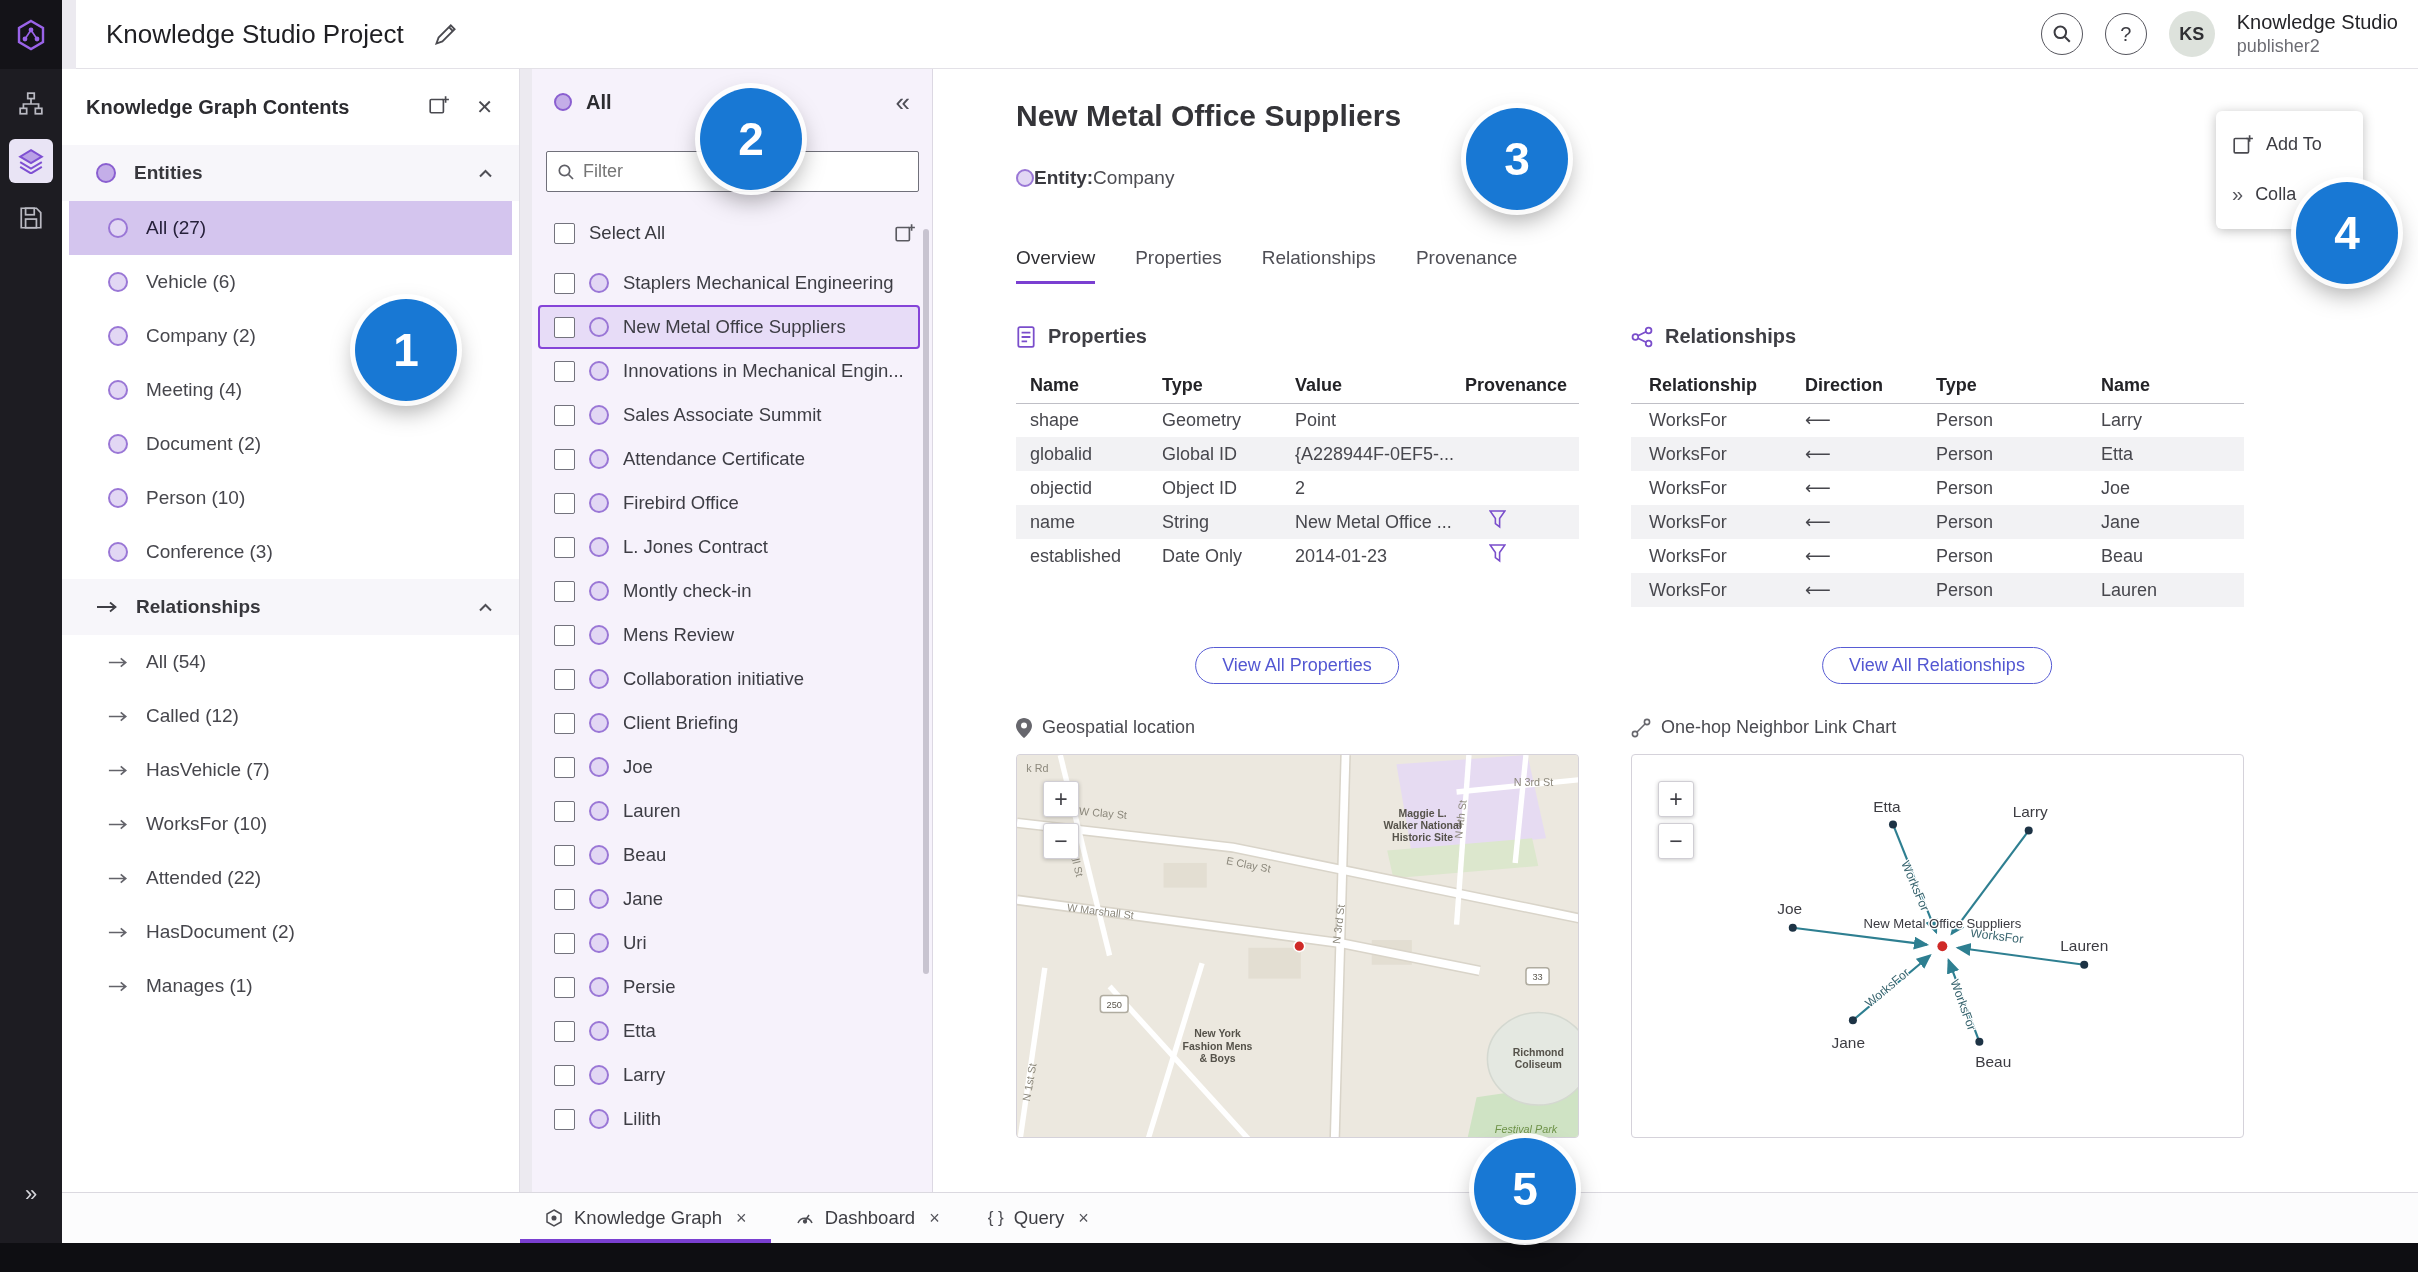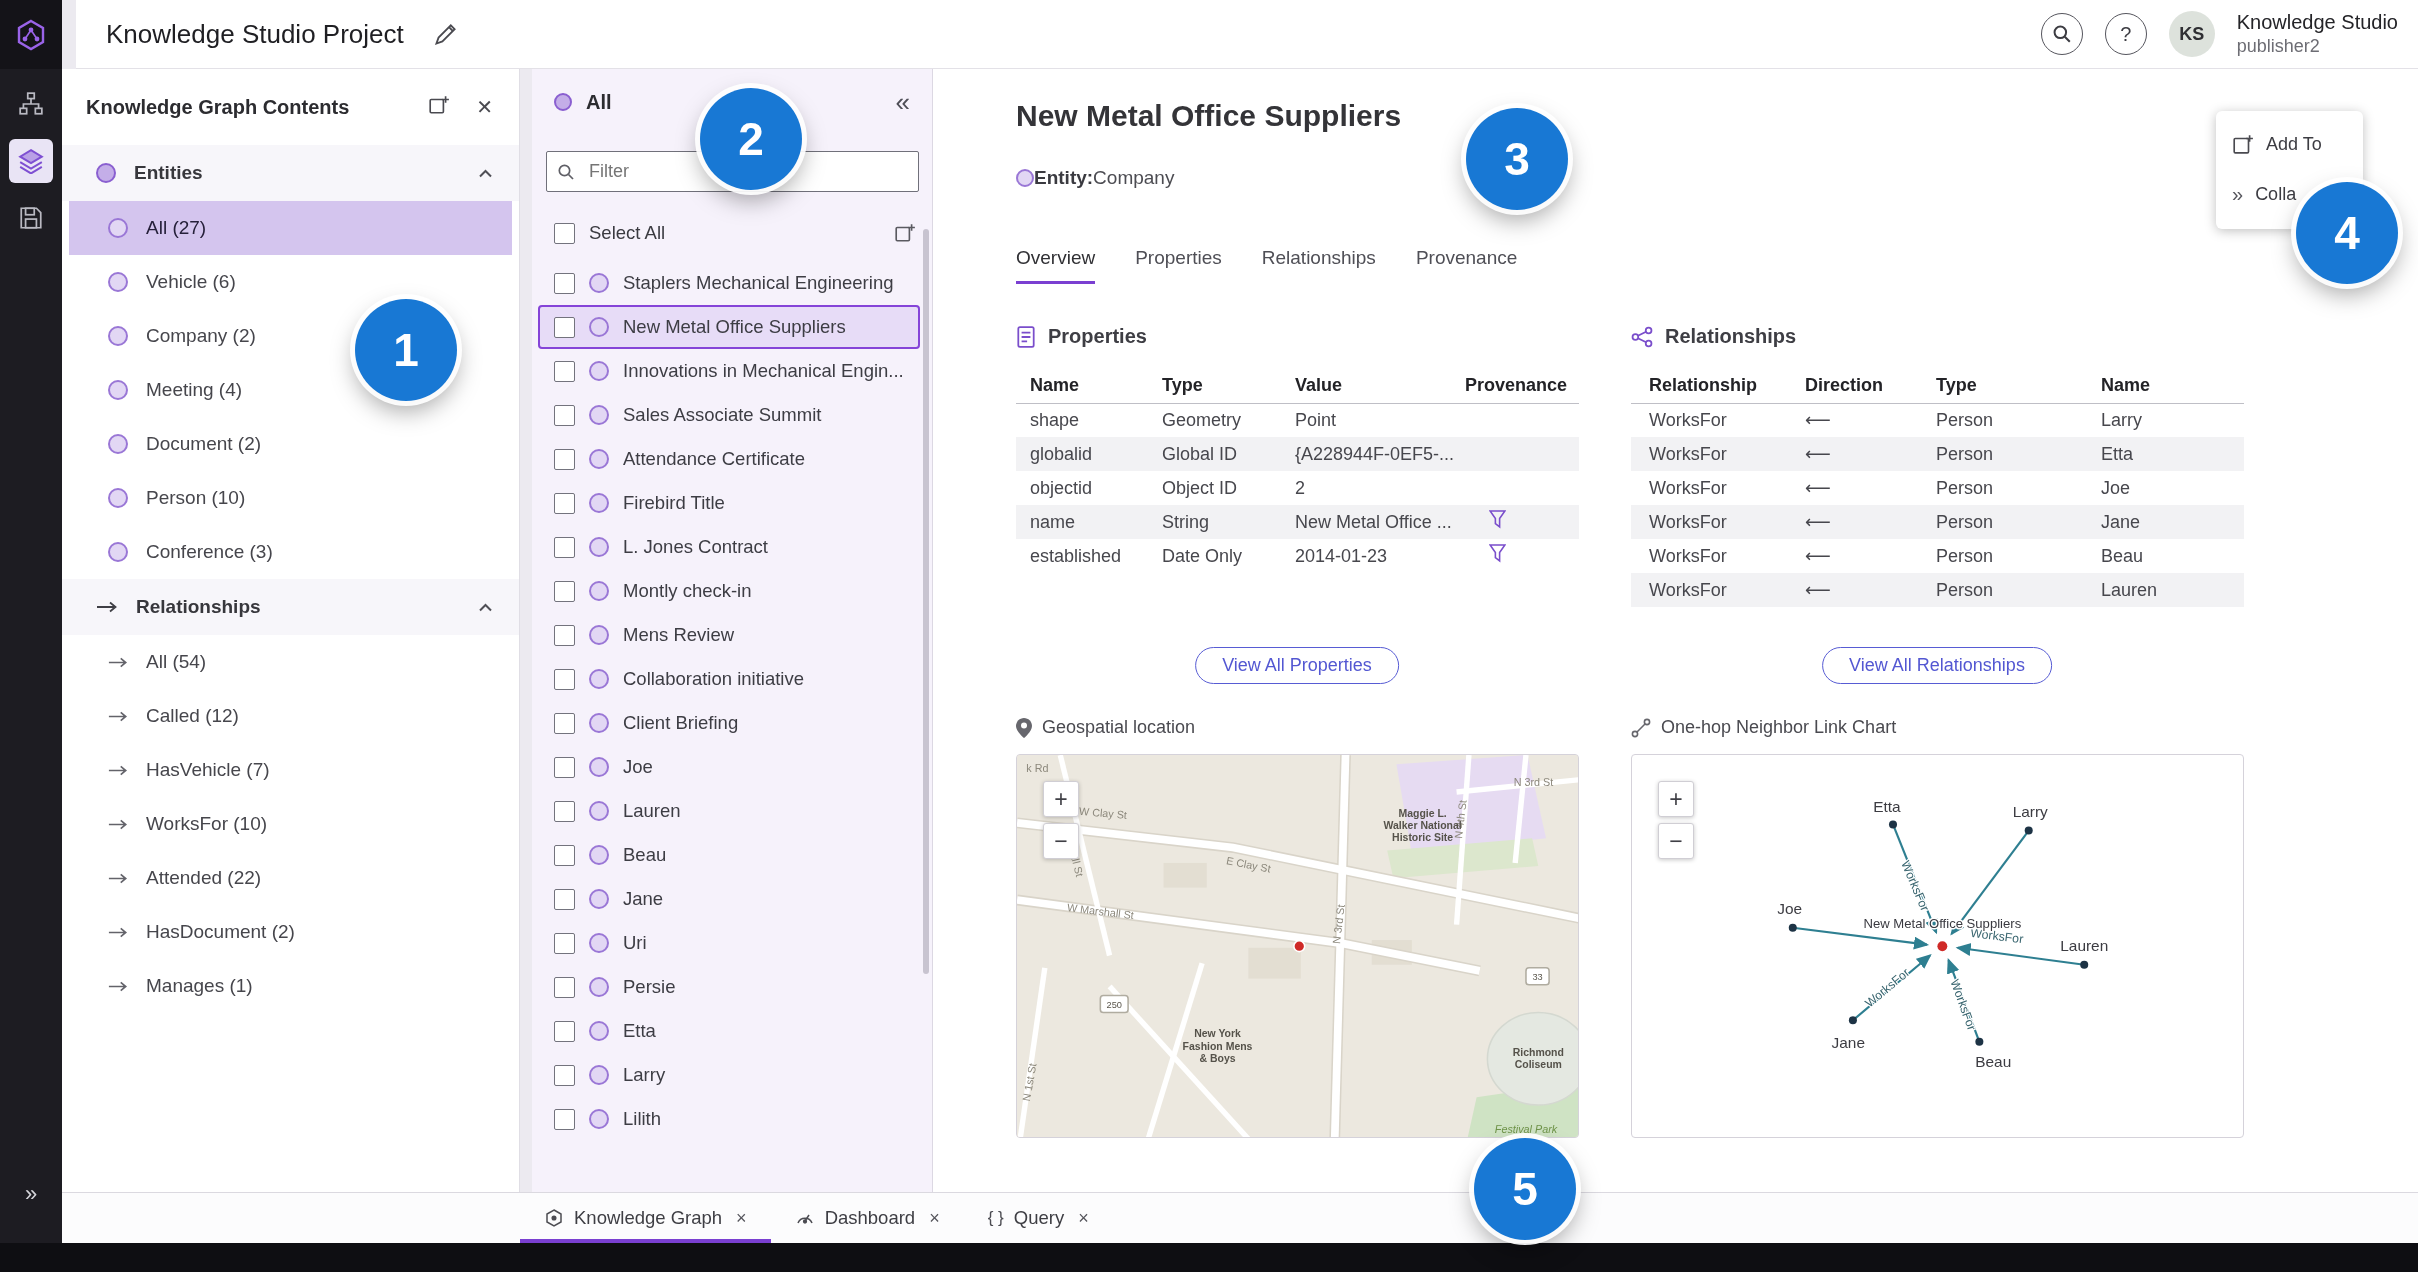--- a/index.html
+++ b/index.html
@@ -38,21 +38,21 @@
   .edot { width:20px; height:20px; border-radius:50%; background:#e2d7f4; border:2px solid #9a77d6; flex:none; }
   .edot.solid { background:#c4aee8; border-color:#8a5fd0; }
   .edot.small { width:18px; height:18px; }
   .rel-arrow { display:flex; flex:none; }
 
   
   .list-panel { position:absolute; left:532px; top:69px; width:401px; height:1123px; background:#f6f2fb; border-right:1px solid #dcd8e3; z-index:10; }
   .lp-header { height:66px; display:flex; align-items:center; padding:0 22px; }
   .lp-title { font-size:20px; font-weight:bold; color:#2c2c30; margin-left:14px; }
   .lp-collapse { margin-left:auto; font-size:26px; color:#4e4e56; cursor:pointer; background:none; border:none; }
-  .lp-filter { position:absolute; left:14px; top:82px; width:373px; height:41px; background:#fff; border:1px solid #70707a; border-radius:2px; display:flex; align-items:center; padding:0 10px; gap:14px; }
+  .lp-filter { position:absolute; left:14px; top:82px; width:373px; height:41px; background:#fff; border:1px solid #70707a; border-radius:2px; display:flex; align-items:center; padding:0 10px; gap:8px; }
   .lp-filter input { border:none; outline:none; font-size:18px; flex:1; color:#333; background:transparent; min-width:0; }
   .select-row { position:absolute; left:0; top:142px; width:100%; height:44px; display:flex; align-items:center; padding:0 16px 0 22px; gap:14px; }
   .select-label { font-size:18.5px; color:#3a3a40; }
   .sel-add-icon { margin-left:auto; display:flex; }
   .cb { width:21px; height:21px; border:1.5px solid #73737d; border-radius:2px; background:#fff; flex:none; cursor:pointer; }
   .lp-items { position:absolute; left:0; top:192px; width:100%; }
   .lp-item { height:44px; display:flex; align-items:center; gap:14px; padding-left:22px; font-size:18.5px; color:#3d3d44; white-space:nowrap; overflow:hidden; cursor:pointer; }
   .lp-item.sel { background:#e7dcf7; outline:2px solid #8544d8; outline-offset:-2px; border-radius:4px; margin:0 12px 0 6px; padding-left:16px; }
   .lp-scroll { position:absolute; right:3px; top:160px; width:6px; height:745px; background:#c8c4d0; border-radius:3px; cursor:pointer; }
 
@@ -346,21 +346,21 @@
           <span>Sales Associate Summit</span>
         </div>
       <div class="lp-item">
           <span class="cb"></span>
           <span class="edot"></span>
           <span>Attendance Certificate</span>
         </div>
       <div class="lp-item">
           <span class="cb"></span>
           <span class="edot"></span>
-          <span>Firebird Title</span>
+          <span>Firebird Office</span>
         </div>
       <div class="lp-item">
           <span class="cb"></span>
           <span class="edot"></span>
           <span>L. Jones Contract</span>
         </div>
       <div class="lp-item">
           <span class="cb"></span>
           <span class="edot"></span>
           <span>Montly check-in</span>

